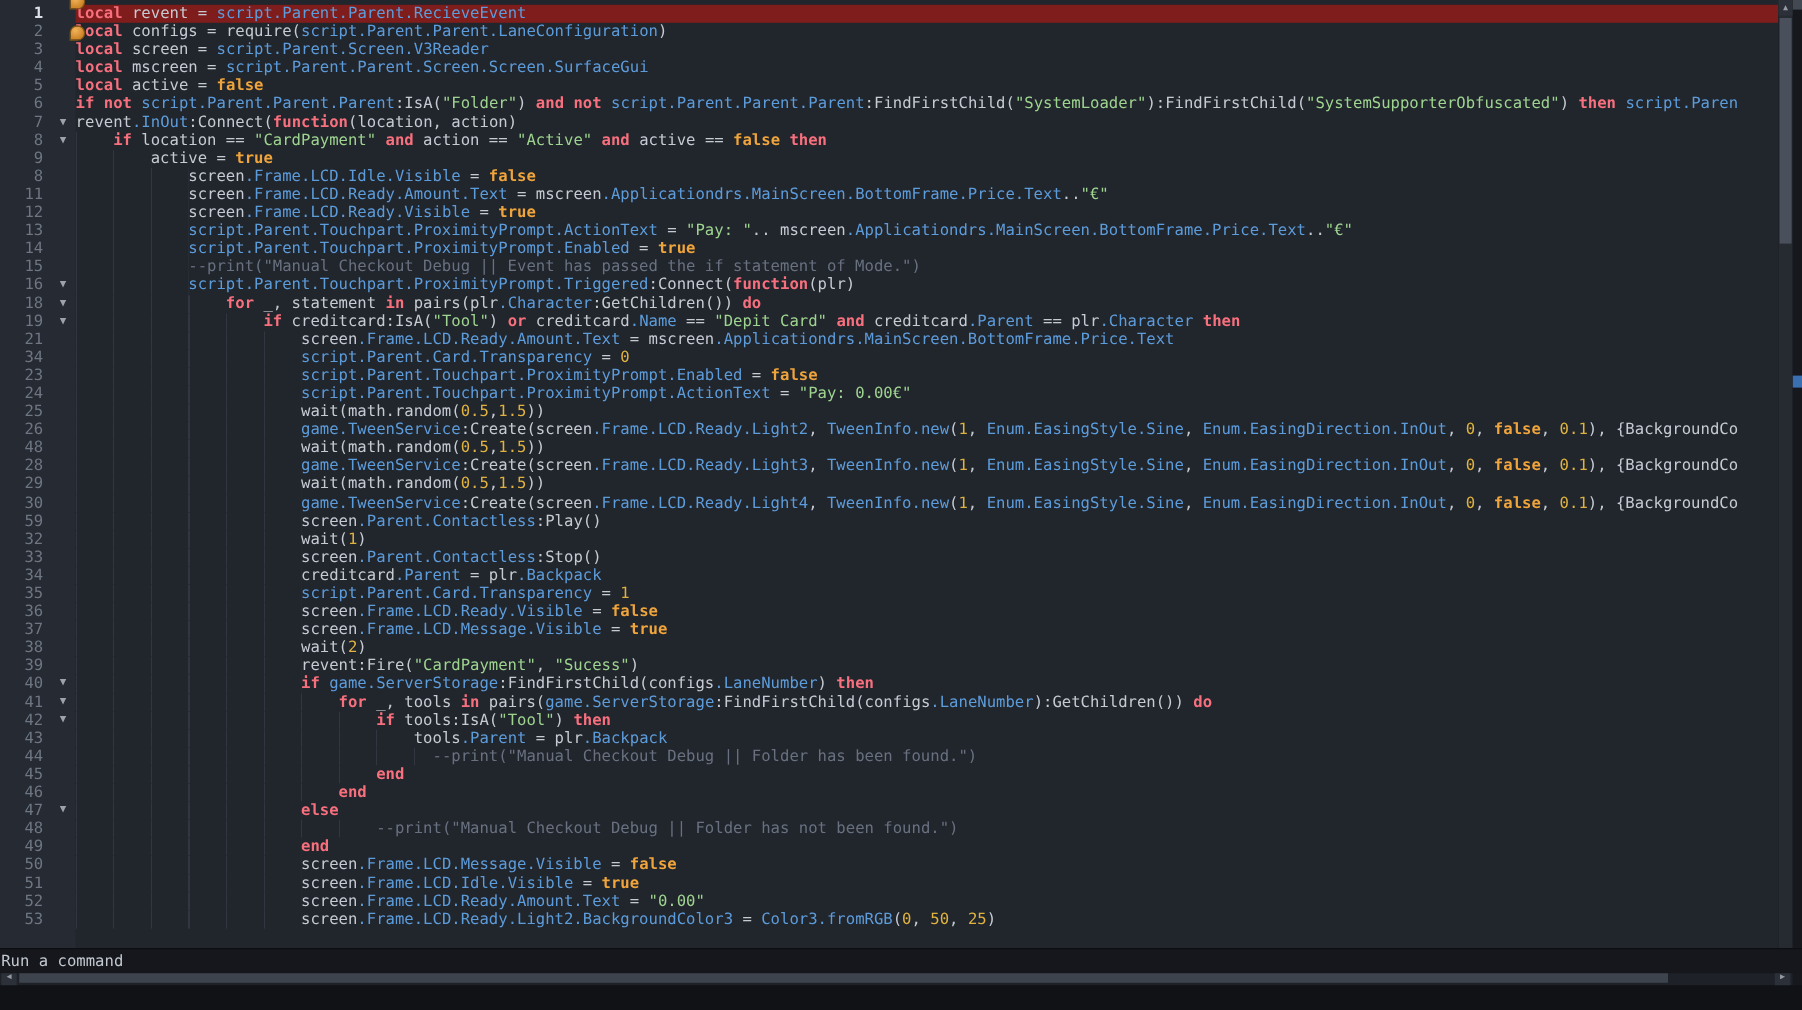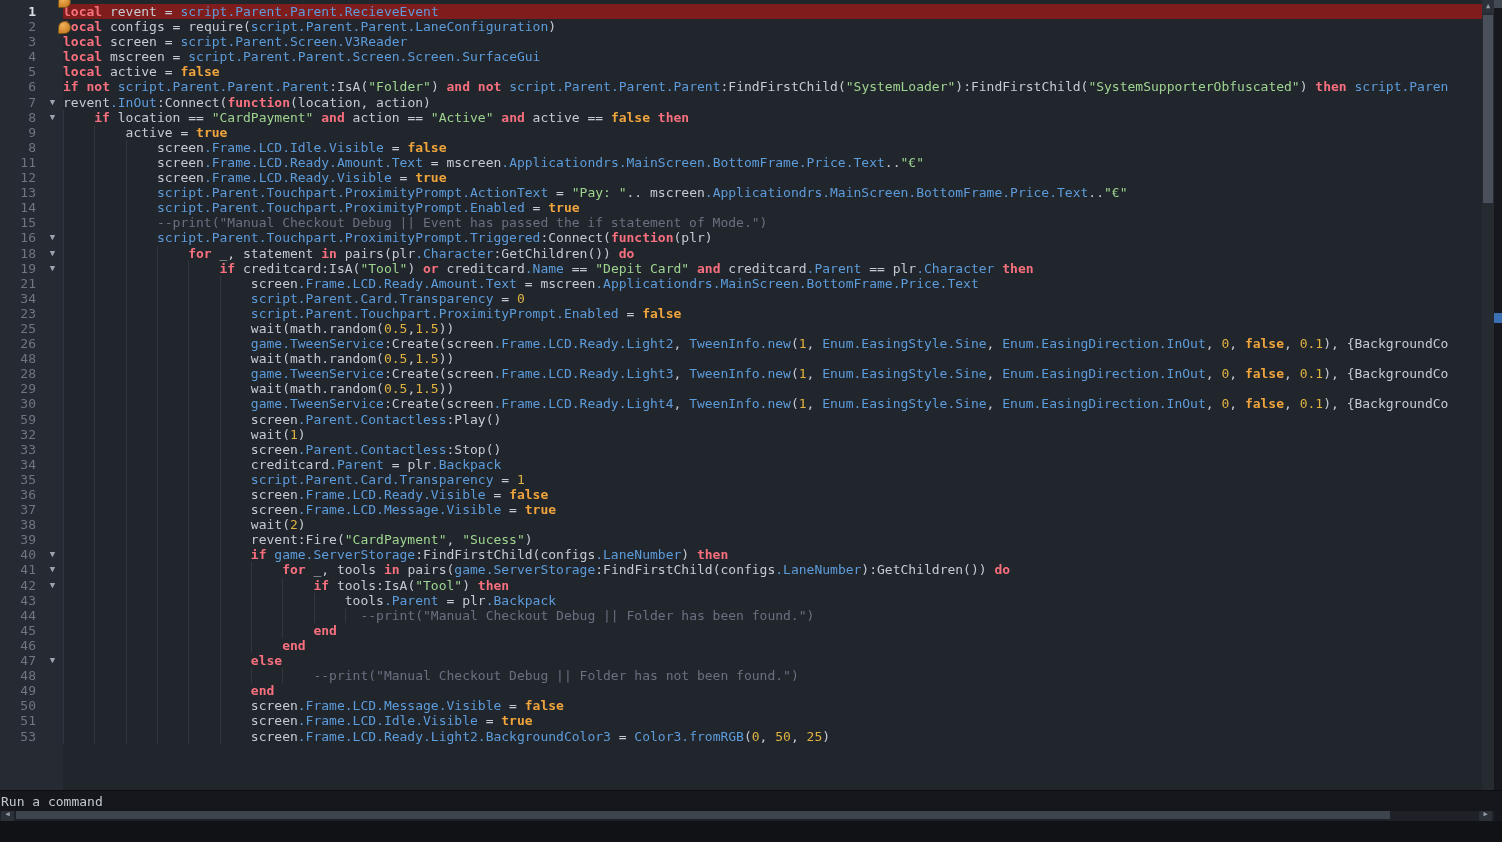--- a/index.html
+++ b/index.html
@@ -68,20 +68,21 @@
         <div class="line"><span class="num">12</span><span class="fold"></span><span class="code"><span class="ind" style="width: 12ch;"></span><span class="t-d">screen</span><span class="t-b">.Frame.LCD.Ready.Visible</span><span class="t-d"> = </span><span class="t-o">true</span></span></div>
         <div class="line"><span class="num">13</span><span class="fold"></span><span class="code"><span class="ind" style="width: 12ch;"></span><span class="t-b">script.Parent.Touchpart.ProximityPrompt.ActionText</span><span class="t-d"> = </span><span class="t-s">"Pay: "</span><span class="t-d">.. mscreen</span><span class="t-b">.Applicationdrs.MainScreen.BottomFrame.Price.Text</span><span class="t-d">..</span><span class="t-s">"€"</span></span></div>
         <div class="line"><span class="num">14</span><span class="fold"></span><span class="code"><span class="ind" style="width: 12ch;"></span><span class="t-b">script.Parent.Touchpart.ProximityPrompt.Enabled</span><span class="t-d"> = </span><span class="t-o">true</span></span></div>
         <div class="line"><span class="num">15</span><span class="fold"></span><span class="code"><span class="ind" style="width: 12ch;"></span><span class="t-c">--print("Manual Checkout Debug || Event has passed the if statement of Mode.")</span></span></div>
         <div class="line"><span class="num">16</span><span class="fold">▼</span><span class="code"><span class="ind" style="width: 12ch;"></span><span class="t-b">script.Parent.Touchpart.ProximityPrompt.Triggered</span><span class="t-d">:Connect(</span><span class="t-k">function</span><span class="t-d">(plr)</span></span></div>
         <div class="line"><span class="num">18</span><span class="fold">▼</span><span class="code"><span class="ind" style="width: 16ch;"></span><span class="t-k">for</span><span class="t-d"> _, statement </span><span class="t-k">in</span><span class="t-d"> pairs(plr</span><span class="t-b">.Character</span><span class="t-d">:GetChildren()) </span><span class="t-k">do</span></span></div>
         <div class="line"><span class="num">19</span><span class="fold">▼</span><span class="code"><span class="ind" style="width: 20ch;"></span><span class="t-k">if</span><span class="t-d"> creditcard:IsA(</span><span class="t-s">"Tool"</span><span class="t-d">) </span><span class="t-k">or</span><span class="t-d"> creditcard</span><span class="t-b">.Name</span><span class="t-d"> == </span><span class="t-s">"Depit Card"</span><span class="t-d"> </span><span class="t-k">and</span><span class="t-d"> creditcard</span><span class="t-b">.Parent</span><span class="t-d"> == plr</span><span class="t-b">.Character</span><span class="t-d"> </span><span class="t-k">then</span></span></div>
         <div class="line"><span class="num">21</span><span class="fold"></span><span class="code"><span class="ind" style="width: 24ch;"></span><span class="t-d">screen</span><span class="t-b">.Frame.LCD.Ready.Amount.Text</span><span class="t-d"> = mscreen</span><span class="t-b">.Applicationdrs.MainScreen.BottomFrame.Price.Text</span></span></div>
         <div class="line"><span class="num">34</span><span class="fold"></span><span class="code"><span class="ind" style="width: 24ch;"></span><span class="t-b">script.Parent.Card.Transparency</span><span class="t-d"> = </span><span class="t-n">0</span></span></div>
         <div class="line"><span class="num">23</span><span class="fold"></span><span class="code"><span class="ind" style="width: 24ch;"></span><span class="t-b">script.Parent.Touchpart.ProximityPrompt.Enabled</span><span class="t-d"> = </span><span class="t-o">false</span></span></div>
+        <div class="line"><span class="num">24</span><span class="fold"></span><span class="code"><span class="ind" style="width: 24ch;"></span><span class="t-b">script.Parent.Touchpart.ProximityPrompt.ActionText</span><span class="t-d"> = </span><span class="t-s">"Pay: 0.00€"</span></span></div>
         <div class="line"><span class="num">25</span><span class="fold"></span><span class="code"><span class="ind" style="width: 24ch;"></span><span class="t-d">wait(math.random(</span><span class="t-n">0.5</span><span class="t-d">,</span><span class="t-n">1.5</span><span class="t-d">))</span></span></div>
         <div class="line"><span class="num">26</span><span class="fold"></span><span class="code"><span class="ind" style="width: 24ch;"></span><span class="t-b">game.TweenService</span><span class="t-d">:Create(screen</span><span class="t-b">.Frame.LCD.Ready.Light2</span><span class="t-d">, </span><span class="t-b">TweenInfo.new</span><span class="t-d">(</span><span class="t-n">1</span><span class="t-d">, </span><span class="t-b">Enum.EasingStyle.Sine</span><span class="t-d">, </span><span class="t-b">Enum.EasingDirection.InOut</span><span class="t-d">, </span><span class="t-n">0</span><span class="t-d">, </span><span class="t-o">false</span><span class="t-d">, </span><span class="t-n">0.1</span><span class="t-d">), {BackgroundCo</span></span></div>
         <div class="line"><span class="num">48</span><span class="fold"></span><span class="code"><span class="ind" style="width: 24ch;"></span><span class="t-d">wait(math.random(</span><span class="t-n">0.5</span><span class="t-d">,</span><span class="t-n">1.5</span><span class="t-d">))</span></span></div>
         <div class="line"><span class="num">28</span><span class="fold"></span><span class="code"><span class="ind" style="width: 24ch;"></span><span class="t-b">game.TweenService</span><span class="t-d">:Create(screen</span><span class="t-b">.Frame.LCD.Ready.Light3</span><span class="t-d">, </span><span class="t-b">TweenInfo.new</span><span class="t-d">(</span><span class="t-n">1</span><span class="t-d">, </span><span class="t-b">Enum.EasingStyle.Sine</span><span class="t-d">, </span><span class="t-b">Enum.EasingDirection.InOut</span><span class="t-d">, </span><span class="t-n">0</span><span class="t-d">, </span><span class="t-o">false</span><span class="t-d">, </span><span class="t-n">0.1</span><span class="t-d">), {BackgroundCo</span></span></div>
         <div class="line"><span class="num">29</span><span class="fold"></span><span class="code"><span class="ind" style="width: 24ch;"></span><span class="t-d">wait(math.random(</span><span class="t-n">0.5</span><span class="t-d">,</span><span class="t-n">1.5</span><span class="t-d">))</span></span></div>
         <div class="line"><span class="num">30</span><span class="fold"></span><span class="code"><span class="ind" style="width: 24ch;"></span><span class="t-b">game.TweenService</span><span class="t-d">:Create(screen</span><span class="t-b">.Frame.LCD.Ready.Light4</span><span class="t-d">, </span><span class="t-b">TweenInfo.new</span><span class="t-d">(</span><span class="t-n">1</span><span class="t-d">, </span><span class="t-b">Enum.EasingStyle.Sine</span><span class="t-d">, </span><span class="t-b">Enum.EasingDirection.InOut</span><span class="t-d">, </span><span class="t-n">0</span><span class="t-d">, </span><span class="t-o">false</span><span class="t-d">, </span><span class="t-n">0.1</span><span class="t-d">), {BackgroundCo</span></span></div>
         <div class="line"><span class="num">59</span><span class="fold"></span><span class="code"><span class="ind" style="width: 24ch;"></span><span class="t-d">screen</span><span class="t-b">.Parent.Contactless</span><span class="t-d">:Play()</span></span></div>
         <div class="line"><span class="num">32</span><span class="fold"></span><span class="code"><span class="ind" style="width: 24ch;"></span><span class="t-d">wait(</span><span class="t-n">1</span><span class="t-d">)</span></span></div>
         <div class="line"><span class="num">33</span><span class="fold"></span><span class="code"><span class="ind" style="width: 24ch;"></span><span class="t-d">screen</span><span class="t-b">.Parent.Contactless</span><span class="t-d">:Stop()</span></span></div>
         <div class="line"><span class="num">34</span><span class="fold"></span><span class="code"><span class="ind" style="width: 24ch;"></span><span class="t-d">creditcard</span><span class="t-b">.Parent</span><span class="t-d"> = plr</span><span class="t-b">.Backpack</span></span></div>
@@ -95,20 +96,21 @@
         <div class="line"><span class="num">42</span><span class="fold">▼</span><span class="code"><span class="ind" style="width: 32ch;"></span><span class="t-k">if</span><span class="t-d"> tools:IsA(</span><span class="t-s">"Tool"</span><span class="t-d">) </span><span class="t-k">then</span></span></div>
         <div class="line"><span class="num">43</span><span class="fold"></span><span class="code"><span class="ind" style="width: 36ch;"></span><span class="t-d">tools</span><span class="t-b">.Parent</span><span class="t-d"> = plr</span><span class="t-b">.Backpack</span></span></div>
         <div class="line"><span class="num">44</span><span class="fold"></span><span class="code"><span class="ind" style="width: 38ch;"></span><span class="t-c">--print("Manual Checkout Debug || Folder has been found.")</span></span></div>
         <div class="line"><span class="num">45</span><span class="fold"></span><span class="code"><span class="ind" style="width: 32ch;"></span><span class="t-k">end</span></span></div>
         <div class="line"><span class="num">46</span><span class="fold"></span><span class="code"><span class="ind" style="width: 28ch;"></span><span class="t-k">end</span></span></div>
         <div class="line"><span class="num">47</span><span class="fold">▼</span><span class="code"><span class="ind" style="width: 24ch;"></span><span class="t-k">else</span></span></div>
         <div class="line"><span class="num">48</span><span class="fold"></span><span class="code"><span class="ind" style="width: 32ch;"></span><span class="t-c">--print("Manual Checkout Debug || Folder has not been found.")</span></span></div>
         <div class="line"><span class="num">49</span><span class="fold"></span><span class="code"><span class="ind" style="width: 24ch;"></span><span class="t-k">end</span></span></div>
         <div class="line"><span class="num">50</span><span class="fold"></span><span class="code"><span class="ind" style="width: 24ch;"></span><span class="t-d">screen</span><span class="t-b">.Frame.LCD.Message.Visible</span><span class="t-d"> = </span><span class="t-o">false</span></span></div>
         <div class="line"><span class="num">51</span><span class="fold"></span><span class="code"><span class="ind" style="width: 24ch;"></span><span class="t-d">screen</span><span class="t-b">.Frame.LCD.Idle.Visible</span><span class="t-d"> = </span><span class="t-o">true</span></span></div>
+        <div class="line"><span class="num">52</span><span class="fold"></span><span class="code"><span class="ind" style="width: 24ch;"></span><span class="t-d">screen</span><span class="t-b">.Frame.LCD.Ready.Amount.Text</span><span class="t-d"> = </span><span class="t-s">"0.00"</span></span></div>
         <div class="line"><span class="num">53</span><span class="fold"></span><span class="code"><span class="ind" style="width: 24ch;"></span><span class="t-d">screen</span><span class="t-b">.Frame.LCD.Ready.Light2.BackgroundColor3</span><span class="t-d"> = </span><span class="t-b">Color3.fromRGB</span><span class="t-d">(</span><span class="t-n">0</span><span class="t-d">, </span><span class="t-n">50</span><span class="t-d">, </span><span class="t-n">25</span><span class="t-d">)</span></span></div>
       </div>
     <div class="pin" id="pin-top"></div>
     <div class="pin" id="pin-2"></div>
   </div>
 
   <div id="vscroll">
     <div id="vthumb"></div>
   </div>
   <div class="sbtn" id="vup" style="left:1482px;">▲</div>

